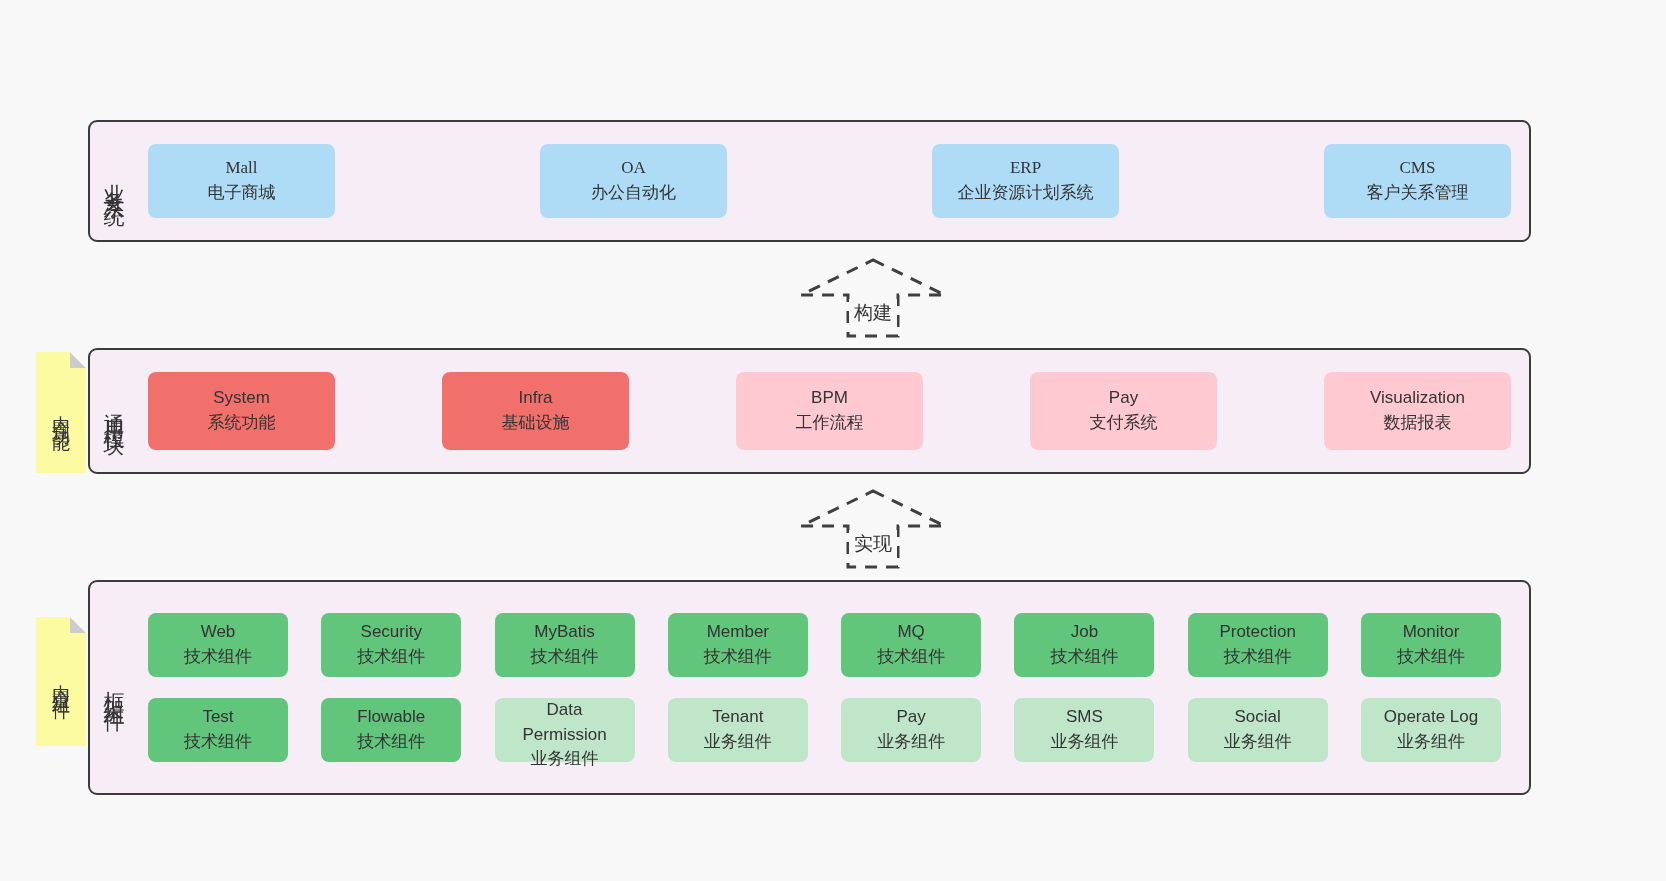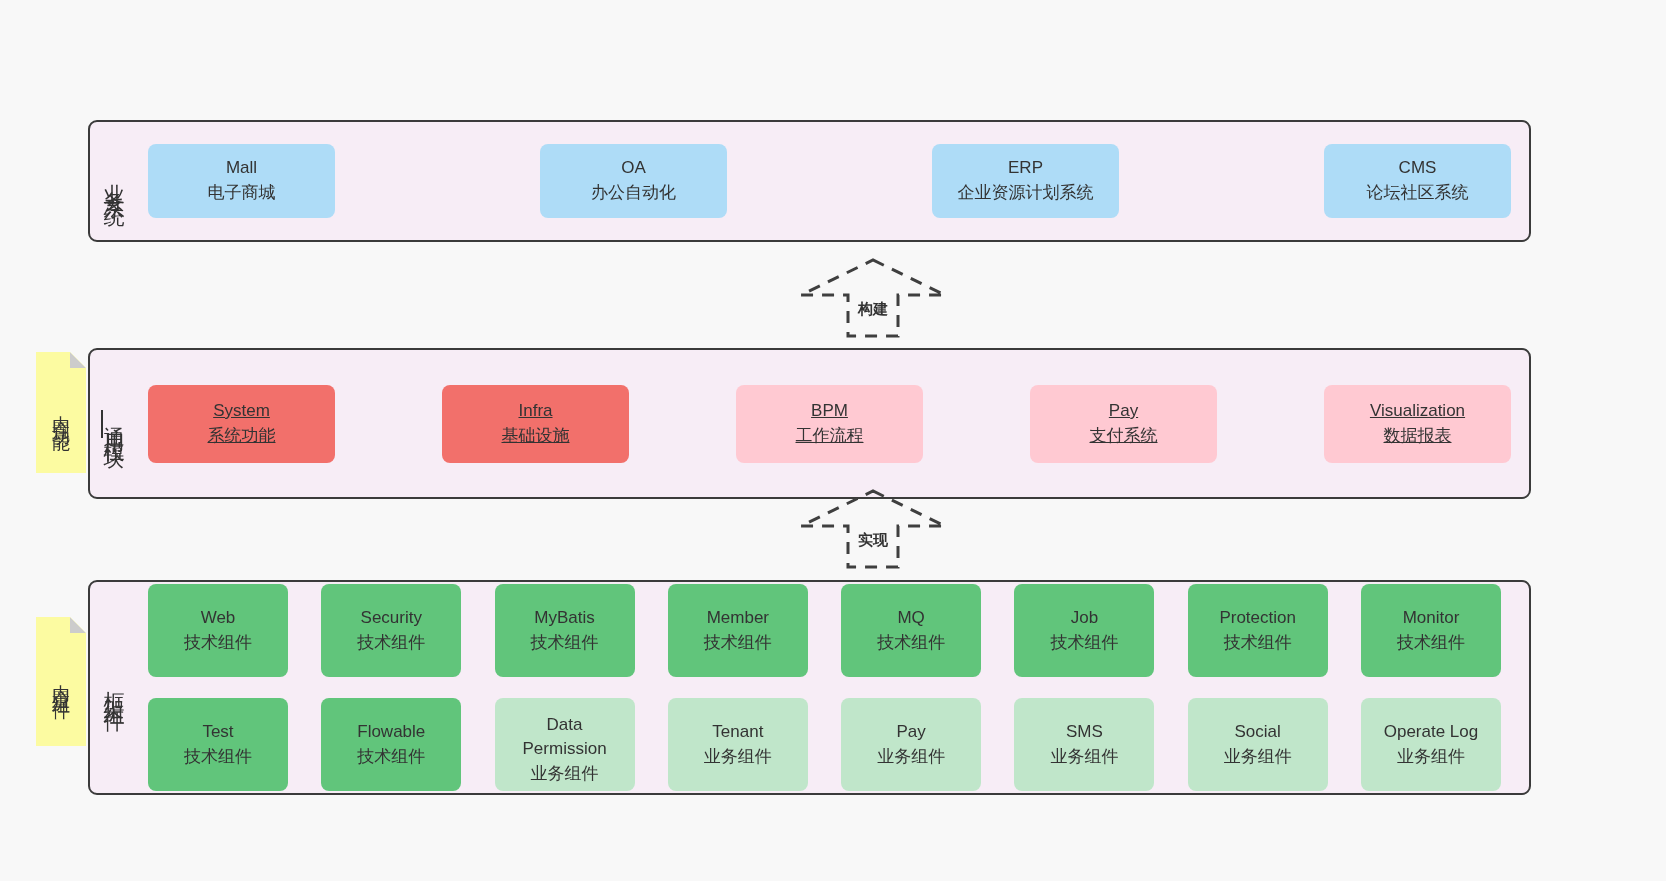--- a/index.html
+++ b/index.html
@@ -40,36 +40,36 @@
   }
   .boxes.wide-pad{padding-right:28px;}
   .rows{flex:1; display:flex; flex-direction:column; justify-content:center; gap:21px;}
 
   
   .box{
     display:flex; flex-direction:column; align-items:center; justify-content:center;
     border-radius:8px; text-align:center; line-height:1.45;
     font-size:17px; padding:4px 6px;
   }
-  .box-s1{width:187px;height:74px;}
+  .box-s1{width:187px;height:74px;font-family:Liberation Serif, serif;}
   .box-s2{width:187px;height:78px;}
-  .box-s3{width:140px;height:93px;}
+  .box-s3{width:140px;height:64px;}
   .blue{background:var(--blue);}
   .red{background:var(--red);}
   .pink{background:var(--pink);}
   .gdark{background:var(--green-dark);}
   .glight{background:var(--green-light);}
   .box-title,.box-sub{width:100%;}
 
   
   .arrow{position:absolute;width:150px;height:82px;}
   .arrow svg{position:absolute;inset:0;}
   .arrow-label{
     position:absolute; left:50%; top:42px; transform:translateX(-50%);
-    background:var(--page-bg); padding:1px 5px; font-size:15px; white-space:nowrap;font-weight:bold;
+    background:var(--page-bg); padding:1px 5px; font-size:19px; white-space:nowrap;
   }
 
   
   .sticky{
     position:absolute; left:36px; width:50px;
     background:var(--note-yellow);
     clip-path:polygon(0 0, calc(100% - 16px) 0, 100% 16px, 100% 100%, 0 100%);
     display:flex; align-items:center; justify-content:center;
   }
   .sticky::after{
@@ -97,37 +97,37 @@
       <div class="box box-s1 blue">
         <div class="box-title">OA</div>
         <div class="box-sub">办公自动化</div>
       </div>
       <div class="box box-s1 blue">
         <div class="box-title">ERP</div>
         <div class="box-sub">企业资源计划系统</div>
       </div>
       <div class="box box-s1 blue">
         <div class="box-title">CMS</div>
-        <div class="box-sub">论坛社区系统</div>
+        <div class="box-sub">客户关系管理</div>
       </div>
     </div>
   </section>
 
   <div class="arrow" style="left:798px;top:257px;">
     <svg viewBox="0 0 150 82">
       <path d="M75 3 L147 38 L100 38 L100 79 L50 79 L50 38 L3 38 Z" fill="none" stroke="#3f3f3f" stroke-width="3" stroke-dasharray="12 9"></path>
     </svg>
     <div class="arrow-label">构建</div>
   </div>
 
   <div class="sticky" style="top:352px;height:121px;">
     <span class="sticky-text">内置功能</span>
   </div>
 
-  <section class="panel" style="top:348px;height:151px;text-decoration:underline;">
+  <section class="panel" style="top:348px;height:126px;">
     <div class="panel-label">通用模块</div>
     <div class="boxes">
       <div class="box box-s2 red">
         <div class="box-title">System</div>
         <div class="box-sub">系统功能</div>
       </div>
       <div class="box box-s2 red">
         <div class="box-title">Infra</div>
         <div class="box-sub">基础设施</div>
       </div>

